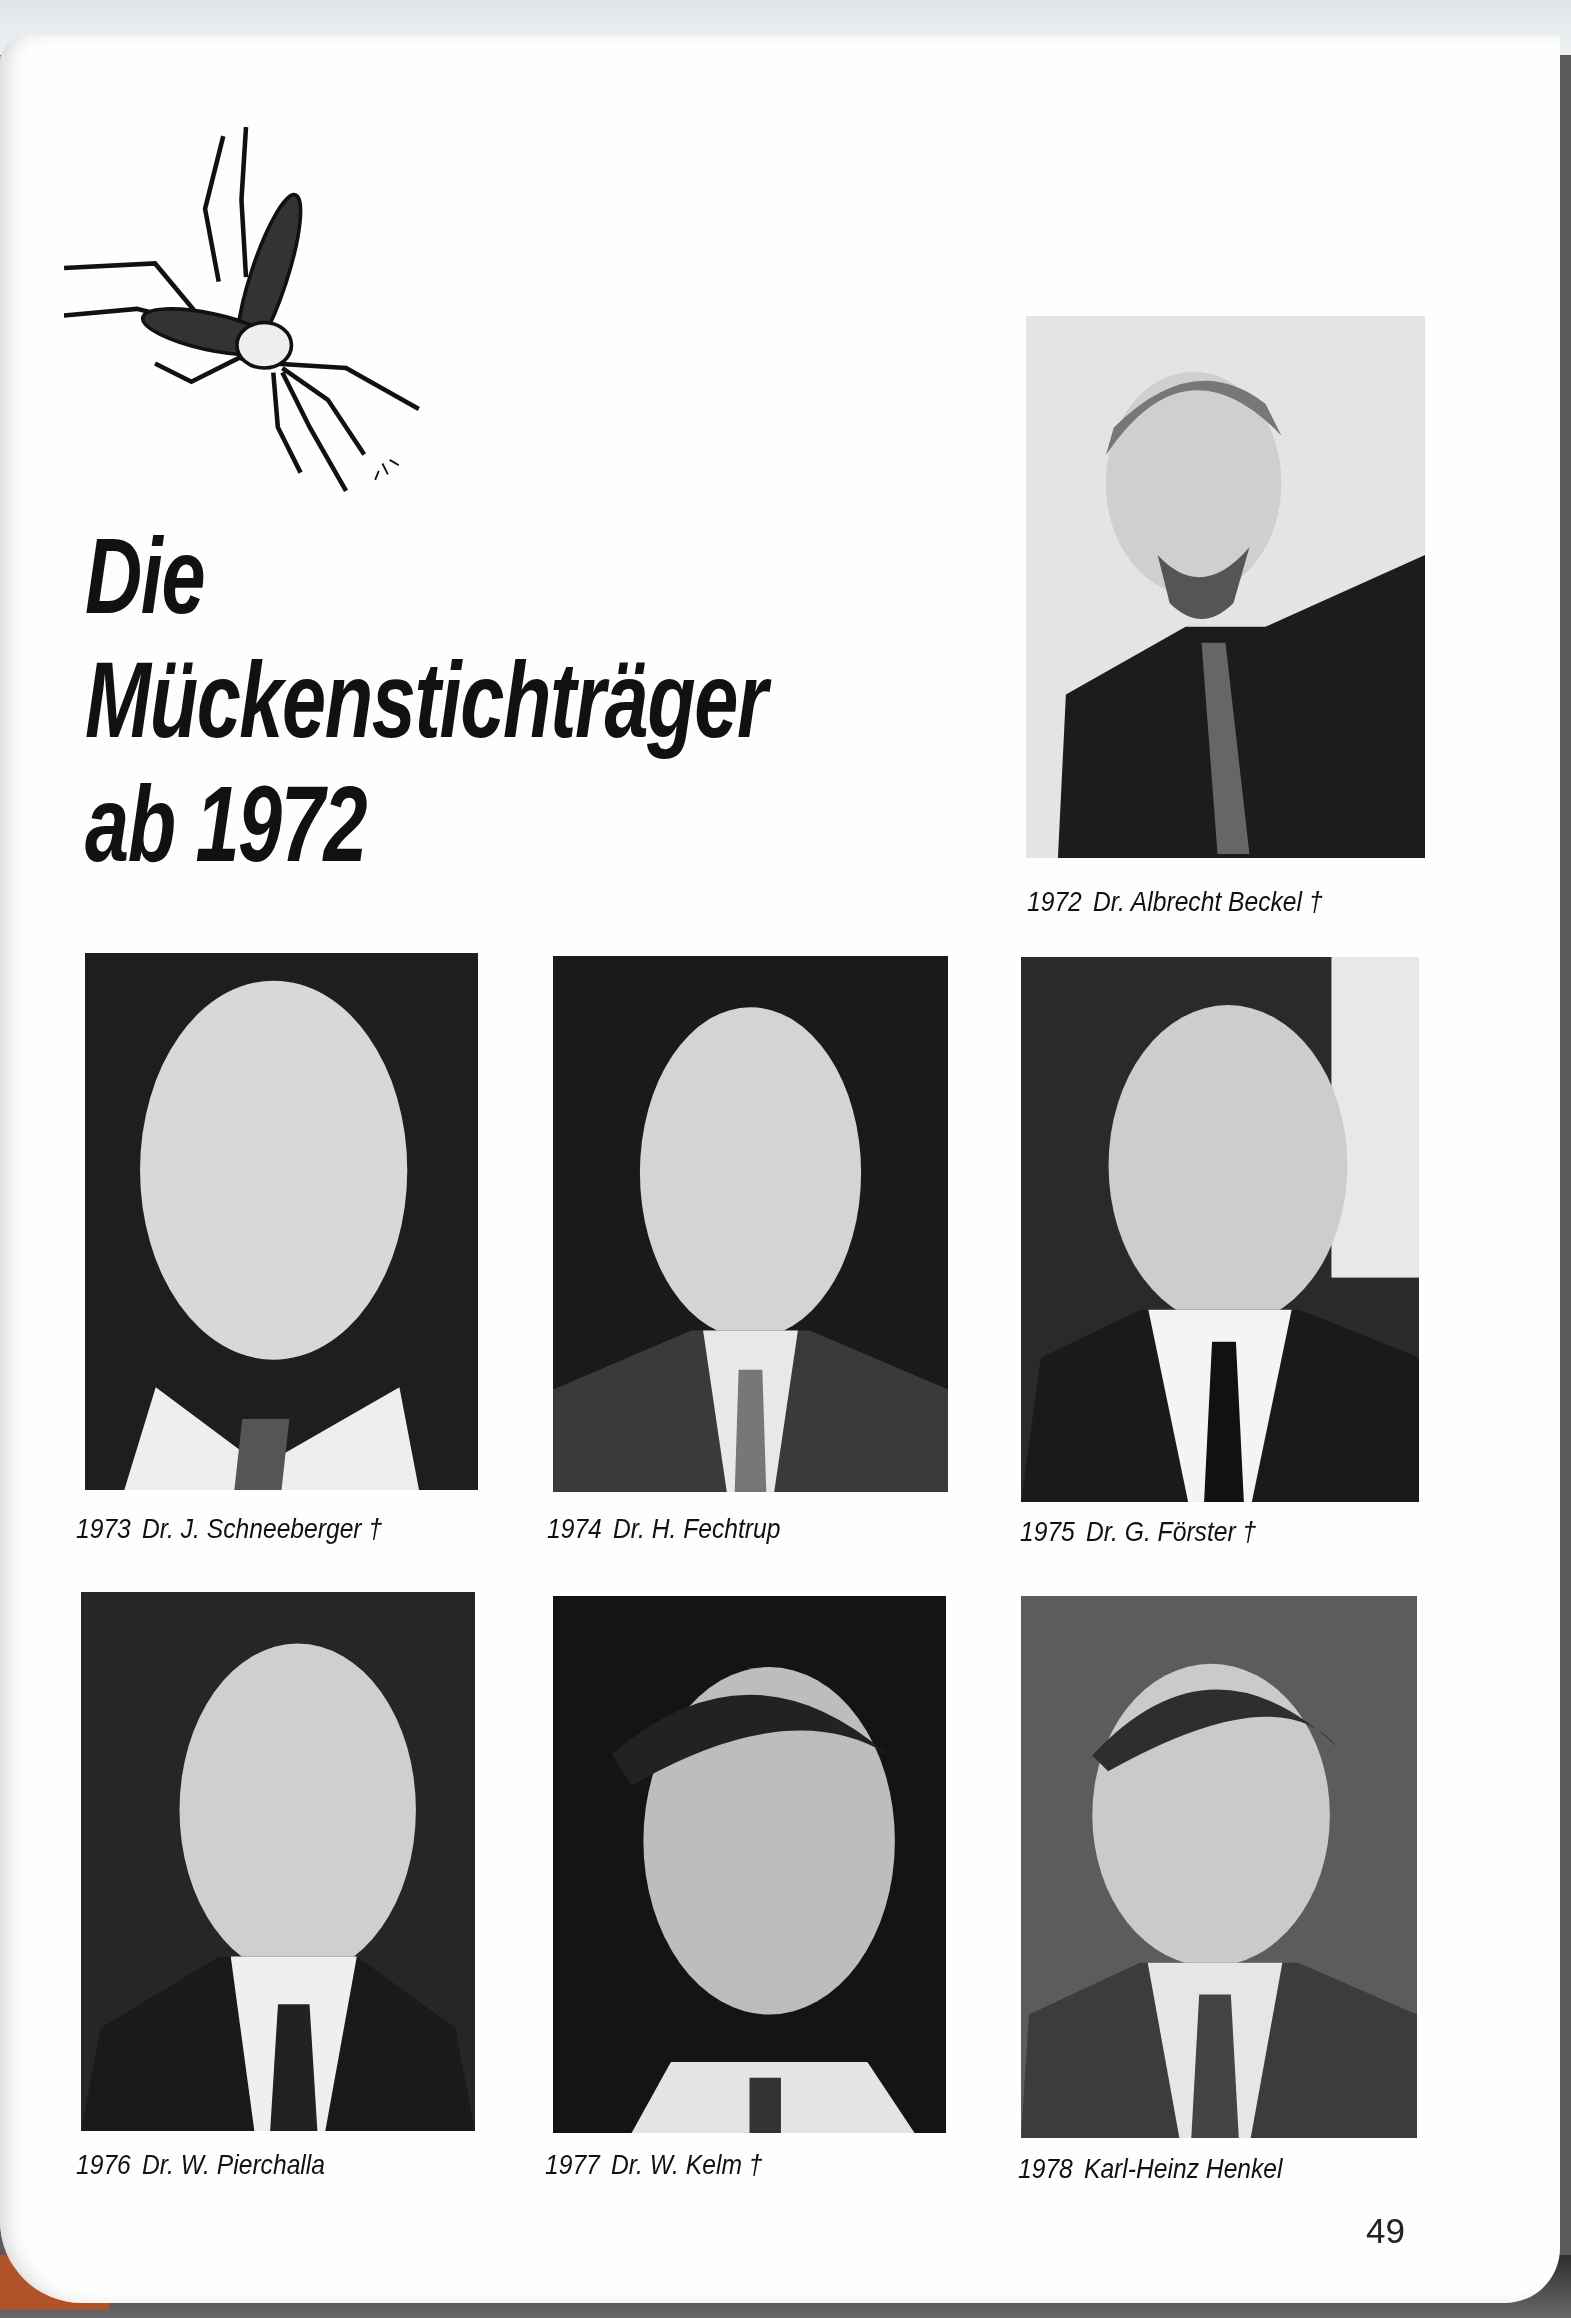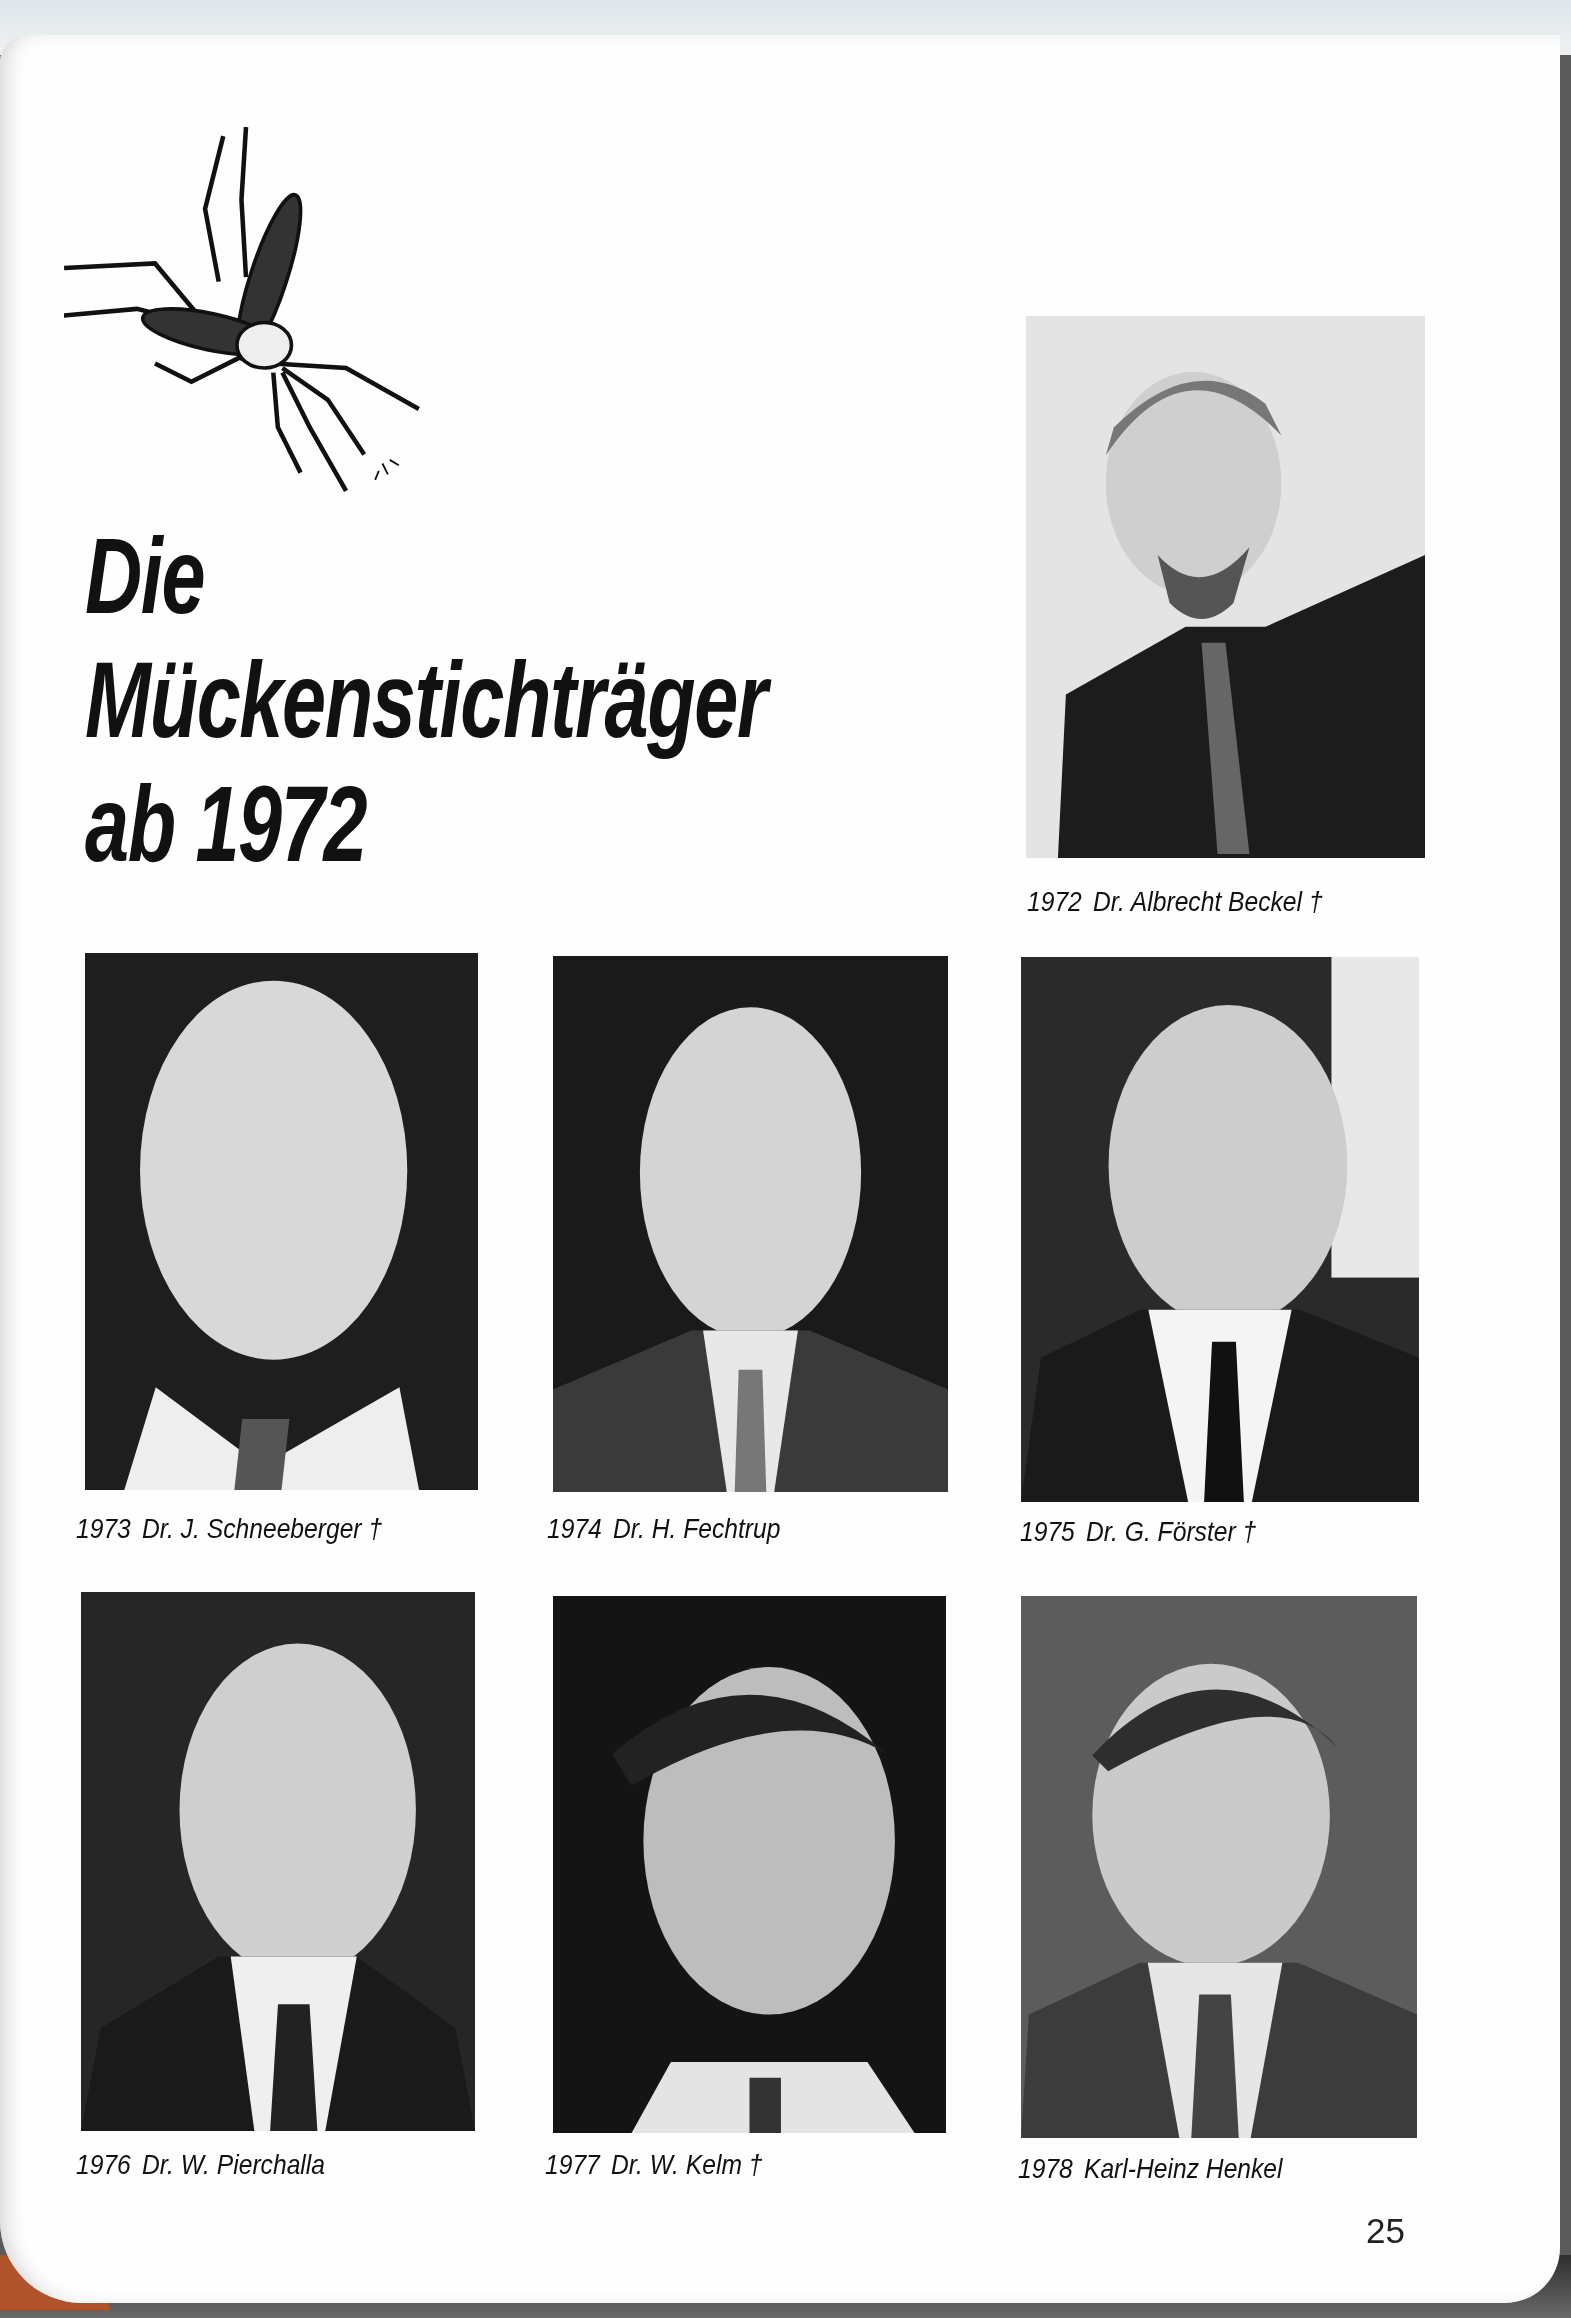--- a/index.html
+++ b/index.html
@@ -120,14 +120,14 @@
 </div>
 
 <div class="caption" style="left:1027px;top:886px;"><span class="yr">1972</span><span>Dr. Albrecht Beckel</span> <span>†</span></div>
 <div class="caption" style="left:76px;top:1513px;"><span class="yr">1973</span><span>Dr. J. Schneeberger</span> <span>†</span></div>
 <div class="caption" style="left:547px;top:1513px;"><span class="yr">1974</span><span>Dr. H. Fechtrup</span> <span></span></div>
 <div class="caption" style="left:1020px;top:1516px;"><span class="yr">1975</span><span>Dr. G. Förster</span> <span>†</span></div>
 <div class="caption" style="left:76px;top:2149px;"><span class="yr">1976</span><span>Dr. W. Pierchalla</span> <span></span></div>
 <div class="caption" style="left:545px;top:2149px;"><span class="yr">1977</span><span>Dr. W. Kelm</span> <span>†</span></div>
 <div class="caption" style="left:1018px;top:2153px;"><span class="yr">1978</span><span>Karl-Heinz Henkel</span> <span></span></div>
 
-<div class="pagenum">25</div>
+<div class="pagenum">49</div>
 
 
 </body></html>

